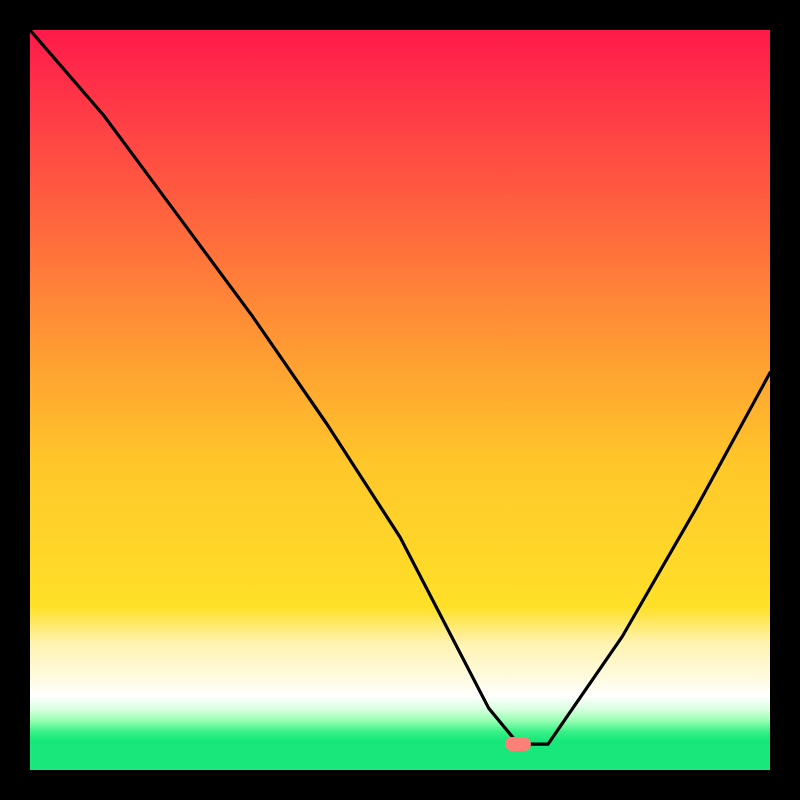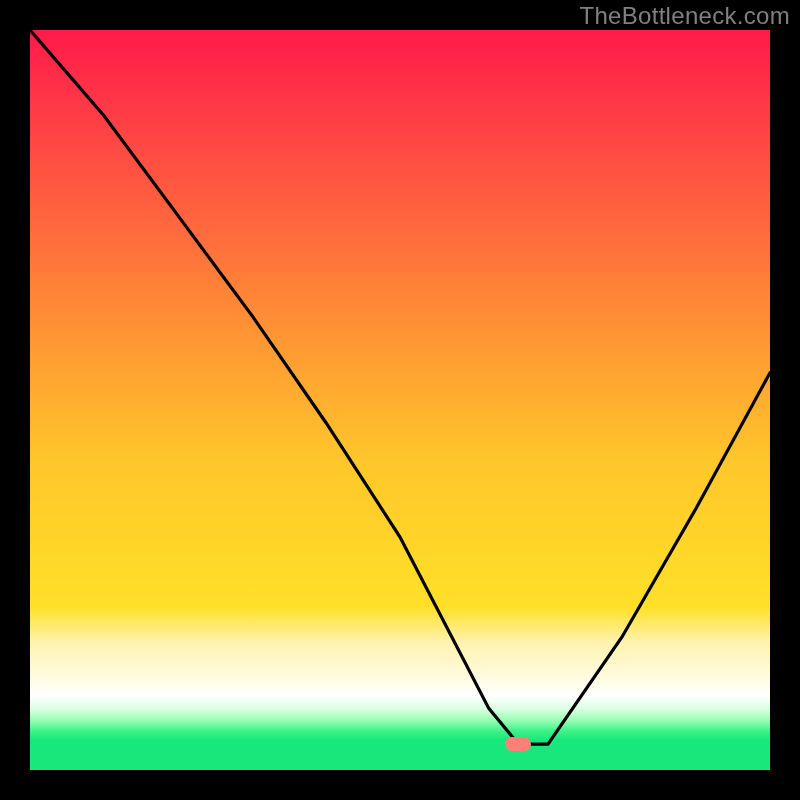--- a/index.html
+++ b/index.html
@@ -96,21 +96,20 @@
     height: 14px;
     border-radius: 7px;
     background: #ff8076;
     transform: translate(-50%, -50%);
   }
 </style>
 </head>
 <body>
 
 <div class="frame">
-  <div class="watermark">TheBottleneck.com</div>
 
   <div class="plot-area">
     <div class="gradient-bg">
       <div class="grad-main"></div>
       <div class="grad-pale"></div>
       <div class="grad-green"></div>
       <div class="grad-base"></div>
     </div>
 
     <svg class="curve" viewBox="0 0 740 740" preserveAspectRatio="none">

